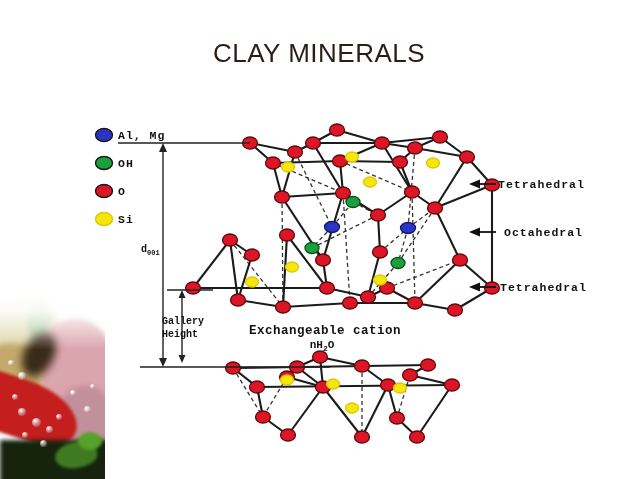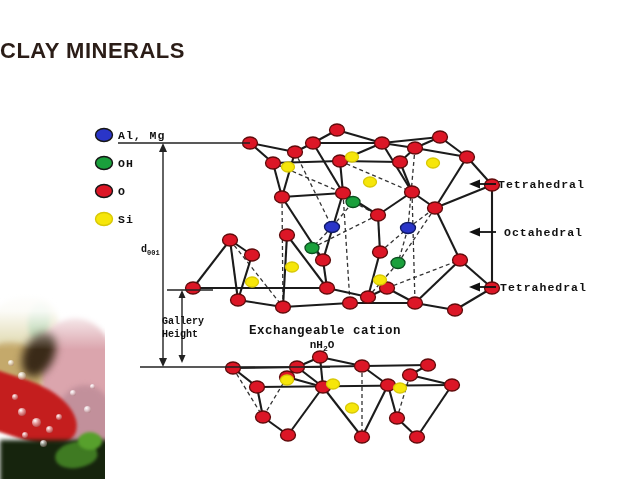--- a/index.html
+++ b/index.html
@@ -1,19 +1,19 @@
 <!DOCTYPE html>
 <html><head>
 <meta charset="utf-8">
 <style>
   html,body{margin:0;padding:0;background:#fff;}
   .slide{position:relative;width:638px;height:479px;background:#ffffff;overflow:hidden;
          font-family:"Liberation Sans",sans-serif;}
-  .title{position:absolute;top:38px;left:0;width:100%;
-         font-size:22px;font-weight:bold;letter-spacing:.5px;color:#2b1d17;}
+  .title{position:absolute;top:38px;left:0;width:100%;text-align:center;
+         font-size:26px;font-weight:normal;letter-spacing:.5px;color:#2b1d17;}
   svg{position:absolute;left:0;top:0;}
   svg text{font-family:"Liberation Mono","DejaVu Sans Mono",monospace;font-weight:bold;fill:#111;}
   .lbl{font-size:11.5px;letter-spacing:1px;}
   .small{font-size:10px;}
   .cation{font-size:12.5px;letter-spacing:.5px;}
   .water{font-size:11px;}
   
   .photo{position:absolute;left:0;top:290px;width:105px;height:189px;overflow:hidden;}
   .photo div{position:absolute;}
   .leaf{filter:blur(2.5px);}

